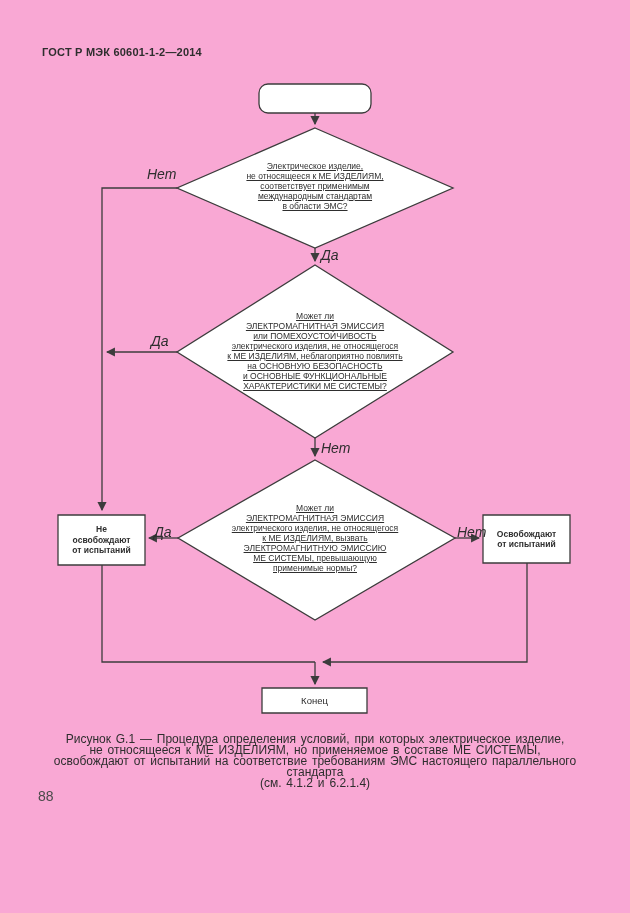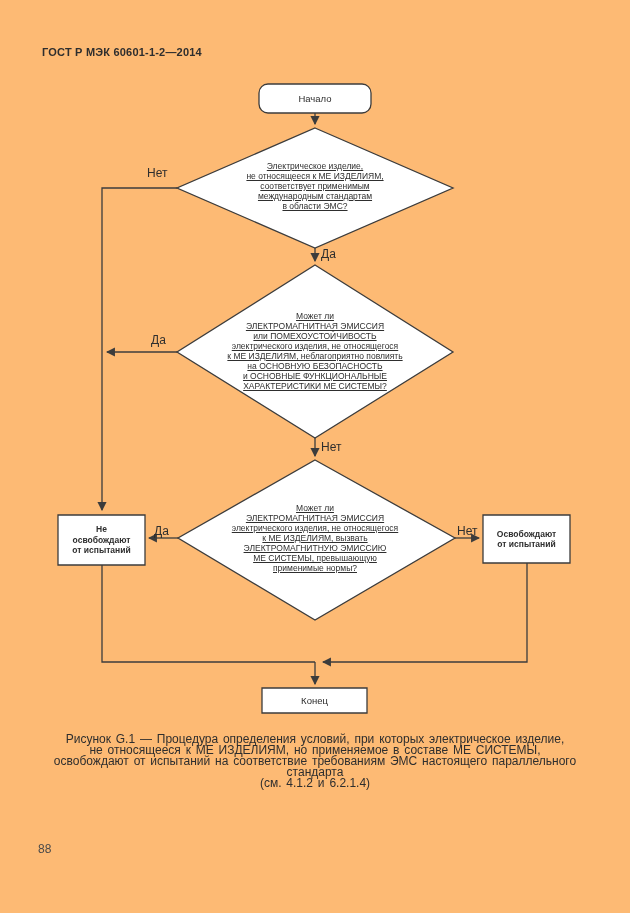--- a/index.html
+++ b/index.html
@@ -1,37 +1,37 @@
 <!DOCTYPE html>
 <html><head>
 <meta charset="utf-8">
 <style>
   html,body{margin:0;padding:0;background:#fff;}
   .page{
-    position:relative;width:630px;height:913px;background:#fdba74;
+    position:relative;width:630px;height:913px;background:#f9a8d4;
     font-family:"Liberation Sans",sans-serif;color:#333;overflow:hidden;
   }
   .hdr{
     position:absolute;left:42px;top:46px;font-size:11px;font-weight:bold;
     color:#2e2e2e;letter-spacing:.2px;white-space:nowrap;
   }
   svg.flow{position:absolute;left:0;top:0;}
   svg.flow *{vector-effect:non-scaling-stroke;}
   .ov{position:absolute;box-sizing:border-box;}
   .node-label{display:flex;align-items:center;justify-content:center;
     font-size:9.5px;color:#2e2e2e;text-align:center;}
   .dtext{font-size:8.5px;line-height:10px;text-align:center;white-space:pre-line;color:#2e2e2e;text-decoration:underline;}
-  .branch{font-size:12px;color:#2e2e2e;white-space:nowrap;}
+  .branch{font-size:14px;color:#2e2e2e;white-space:nowrap;font-style:italic;}
   .obox{display:flex;align-items:center;justify-content:center;text-align:center;
     font-size:8.5px;font-weight:bold;line-height:10.5px;white-space:pre-line;color:#2e2e2e;}
   .caption{
     position:absolute;left:47px;top:734px;width:536px;text-align:center;
     font-size:12px;line-height:11px;white-space:pre-line;color:#2e2e2e;word-spacing:1.5px;
   }
-  .pgnum{position:absolute;left:38px;top:842px;font-size:12px;color:#4a4a4a;}
+  .pgnum{position:absolute;left:38px;top:788px;font-size:14px;color:#4a4a4a;}
 </style>
 </head>
 <body>
 
 <div class="page">
 
   <div class="hdr">ГОСТ Р МЭК 60601-1-2—2014</div>
 
   <svg class="flow" width="630" height="913">
     <defs>
@@ -60,21 +60,20 @@
       <rect x="483" y="515" width="87" height="48" fill="#ffffff"></rect>
 
       <polyline points="102,565 102,662 315,662"></polyline>
       <polyline points="527,563 527,662 323,662" marker-end="url(#ah)"></polyline>
       <line x1="315" y1="662" x2="315" y2="684" marker-end="url(#ah)"></line>
 
       <rect x="262" y="688" width="105" height="25" fill="#ffffff"></rect>
     </g>
   </svg>
 
-  <div class="ov node-label" style="left:259px;top:84px;width:112px;height:29px;">Начало</div>
 
   <div class="ov dtext" style="left:195px;top:161px;width:240px;">Электрическое изделие,
 не относящееся к МЕ ИЗДЕЛИЯМ,
 соответствует применимым
 международным стандартам
 в области ЭМС?</div>
   <div class="ov branch" style="left:147px;top:166px;">Нет</div>
   <div class="ov branch" style="left:321px;top:247px;">Да</div>
 
   <div class="ov dtext" style="left:190px;top:311px;width:250px;">Может ли

